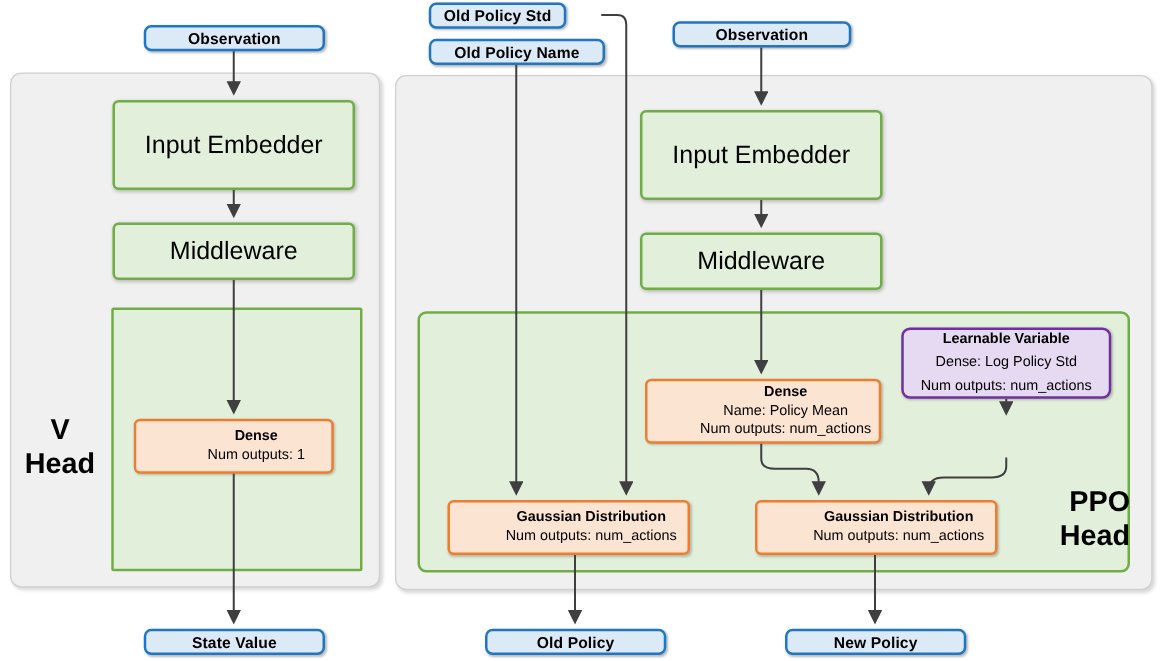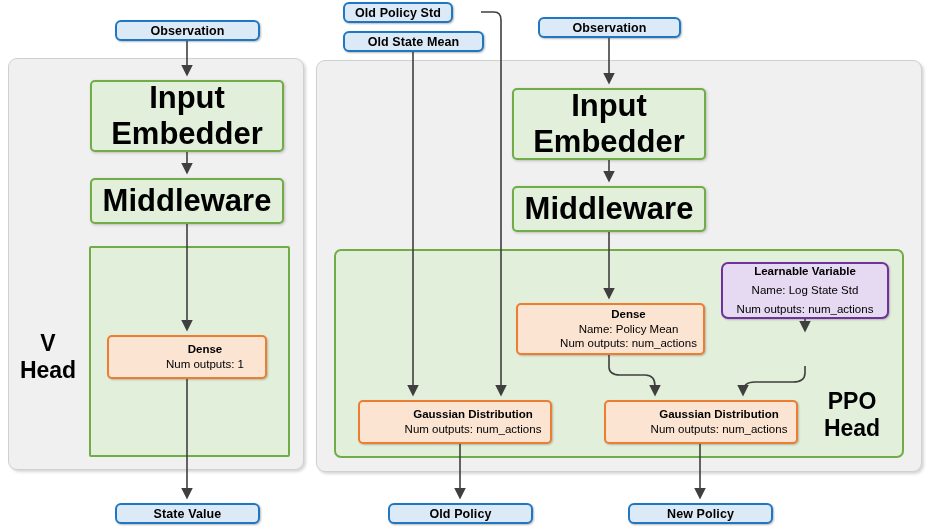--- a/index.html
+++ b/index.html
@@ -59,22 +59,22 @@
     font-weight: bold;
     letter-spacing: 0.1px;
     box-shadow: 1px 1px 2px rgba(0,0,0,0.28);
   }
 
   
   .module-box {
     background: #e2efda;
     border: 2px solid #70ad47;
     border-radius: 5px;
-    font-size: 31px;
-    font-weight: bold;
+    font-size: 20px;
+    font-weight: normal;
     box-shadow: 1px 1px 3px rgba(0,0,0,0.22);
   }
 
   
   .op-box {
     background: #fce4d2;
     border: 2px solid #ed7d31;
     border-radius: 5px;
     font-size: 11.5px;
     line-height: 1.28;
@@ -124,21 +124,21 @@
 
   <div class="head-panel sharp" style="left:89px; top:246px; width:201px; height:211px;"></div>
 
   <div class="head-panel" style="left:334px; top:249px; width:570px; height:209px;"></div>
 
   <div class="head-label" style="left:8px; top:330px; width:80px;">
     <div>V</div>
     <div>Head</div>
   </div>
 
-  <div class="head-label" style="left:800px; top:388px; width:104px;">
+  <div class="head-label" style="left:800px; top:388px; width:104px;text-align:right;">
     <div>PPO</div>
     <div>Head</div>
   </div>
 
   <div class="node io-box" style="left:115px; top:20px; width:145px; height:21px;">
     <span>Observation</span>
   </div>
 
   <div class="node module-box" style="left:90px; top:80px; width:194px; height:72px;">
     <span>Input Embedder</span>
@@ -155,21 +155,21 @@
 
   <div class="node io-box" style="left:115px; top:503px; width:145px; height:21px;">
     <span>State Value</span>
   </div>
 
   <div class="node io-box" style="left:343px; top:2px; width:110px; height:21px;">
     <span>Old Policy Std</span>
   </div>
 
   <div class="node io-box" style="left:343px; top:31px; width:141px; height:21px;">
-    <span>Old State Mean</span>
+    <span>Old Policy Name</span>
   </div>
 
   <div class="node io-box" style="left:538px; top:17px; width:143px; height:21px;">
     <span>Observation</span>
   </div>
 
   <div class="node module-box" style="left:512px; top:88px; width:194px; height:72px;">
     <span>Input Embedder</span>
   </div>
 
@@ -178,21 +178,21 @@
   </div>
 
   <div class="node op-box" style="left:516px; top:303px; width:189px; height:52px;">
     <span class="ttl">Dense</span>
     <span>Name: Policy Mean</span>
     <span>Num outputs: num_actions</span>
   </div>
 
   <div class="node var-box" style="left:721px; top:262px; width:168px; height:57px;justify-content:space-between;">
     <span class="ttl">Learnable Variable</span>
-    <span>Name: Log State Std</span>
+    <span>Dense: Log Policy Std</span>
     <span>Num outputs: num_actions</span>
   </div>
 
 
   <div class="node op-box" style="left:358px; top:400px; width:194px; height:44px;">
     <span class="ttl">Gaussian Distribution</span>
     <span>Num outputs: num_actions</span>
   </div>
 
   <div class="node op-box" style="left:604px; top:400px; width:194px; height:44px;">

